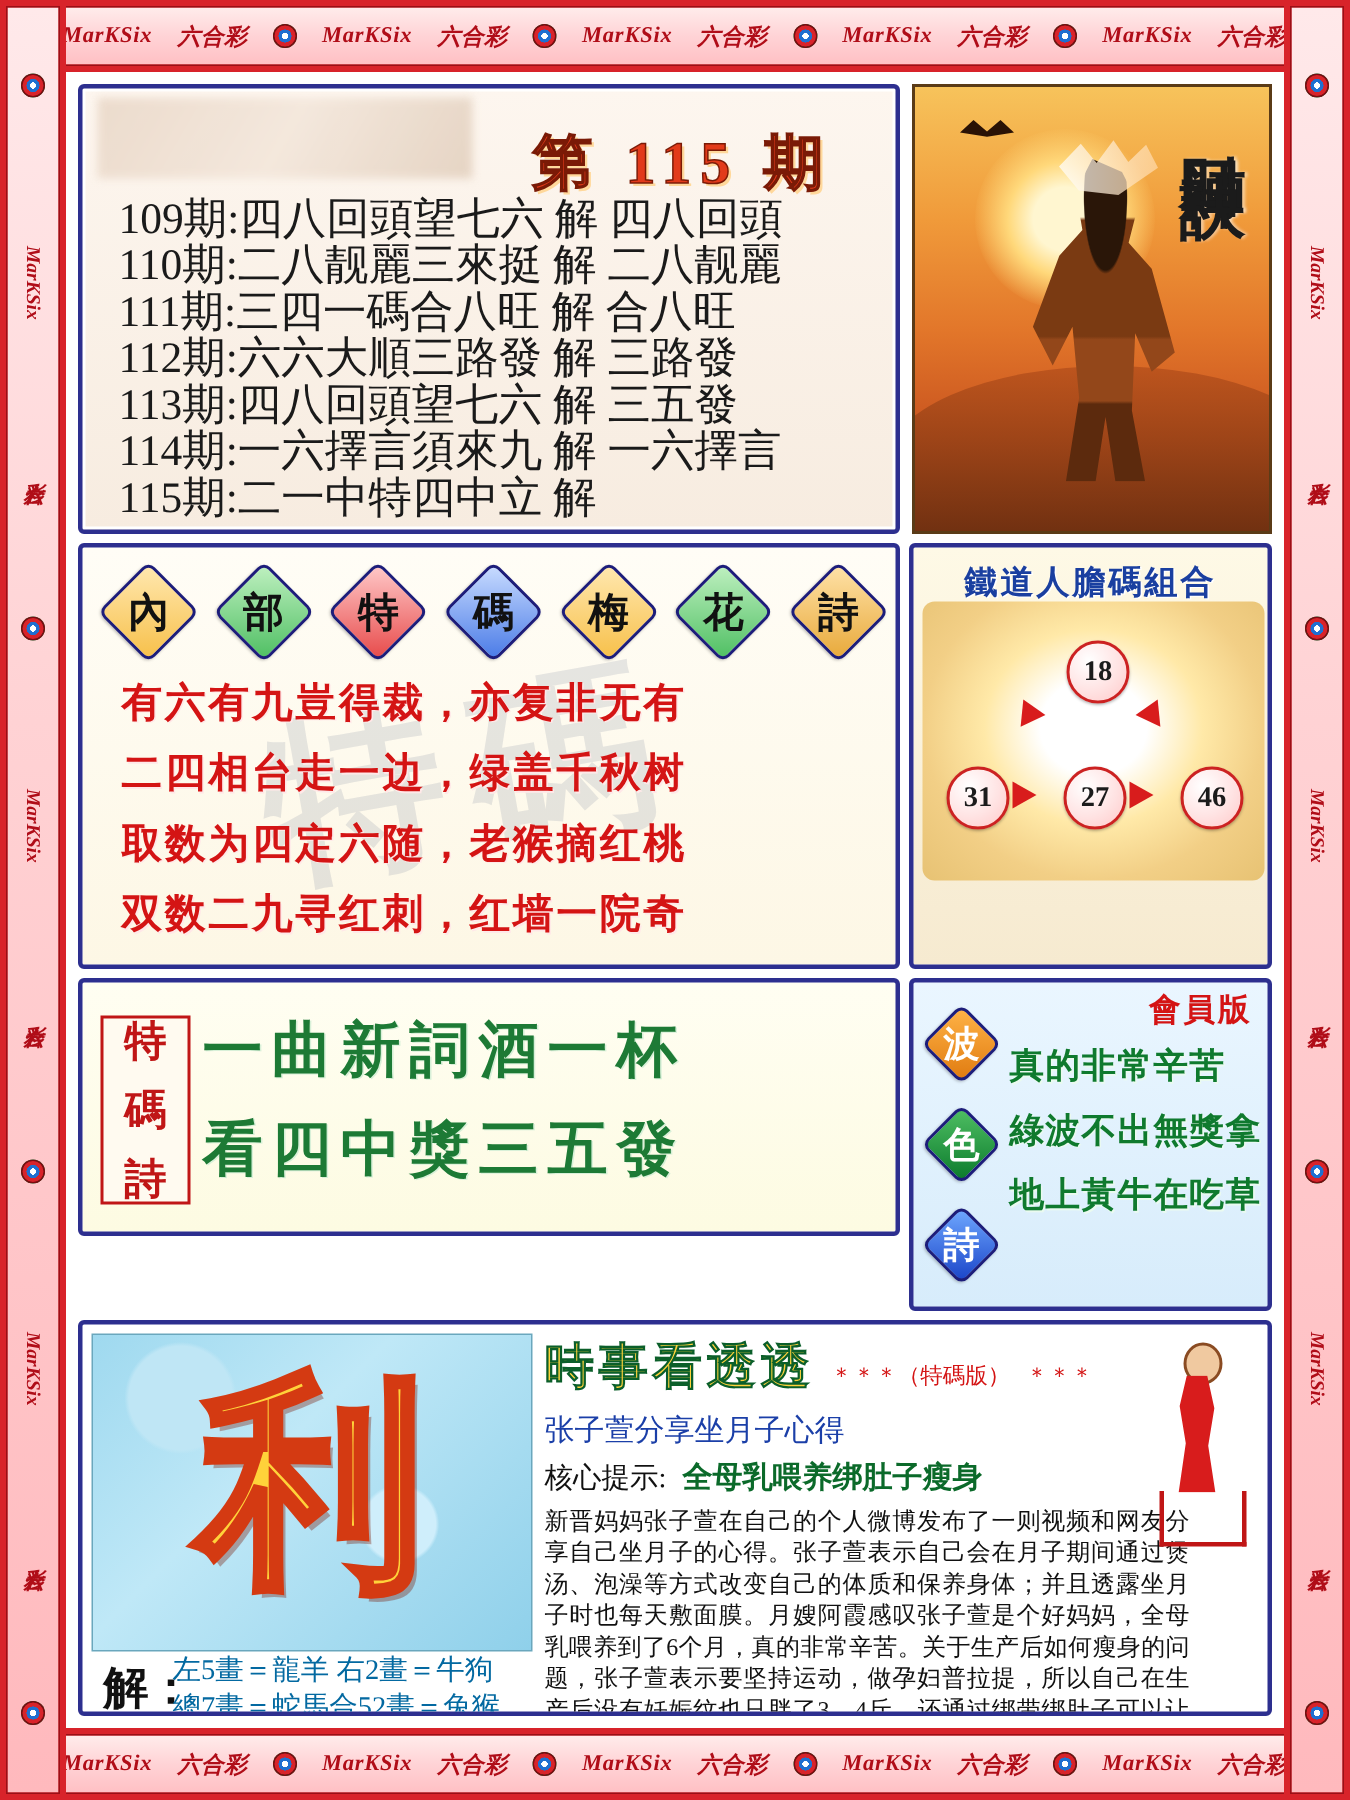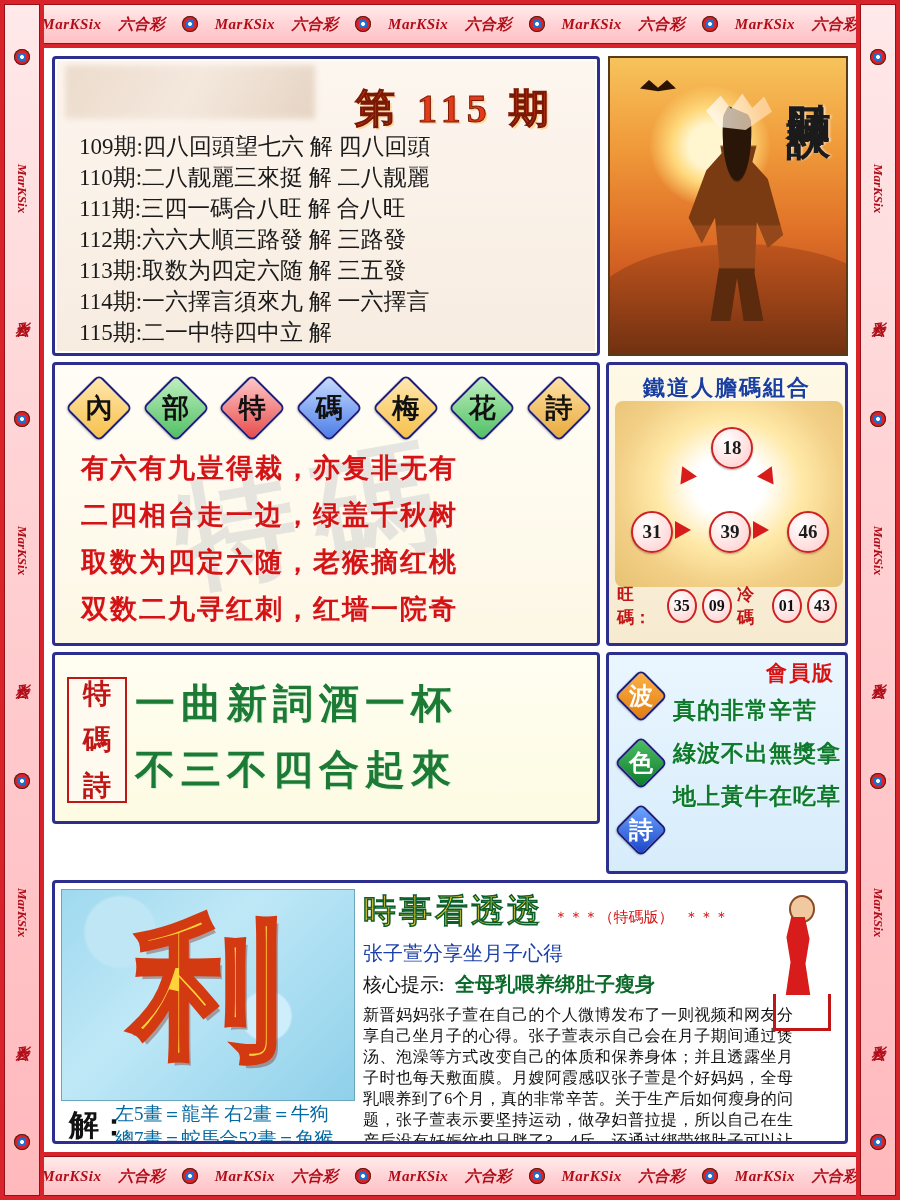--- a/index.html
+++ b/index.html
@@ -88,21 +88,21 @@
     color:#e23a1a;
     letter-spacing:6px;
     -webkit-text-stroke:1px #7a1a06;
     text-shadow:2px 2px 0 #ffd89b;
   }
   .hist-list{
     position:absolute;left:24px;top:72px;right:14px;
   }
   .hist-row{
     font-family:"Liberation Serif",serif;
-    font-size:23px;color:#1a1a1a;
+    font-size:29px;color:#1a1a1a;
     line-height:31px;
     white-space:nowrap;
   }
 
   
   #art{
     left:560px;top:4px;width:240px;height:300px;
     border:2px solid #5a3b17;
     background:linear-gradient(180deg,#f7c35b 0%,#f09a3a 30%,#e2762a 55%,#c9541f 78%,#8a3a16 100%);
     overflow:hidden;
@@ -208,21 +208,21 @@
     gap:8px;
   }
   .tema-label span{
     font-family:"Liberation Serif",serif;
     font-size:28px;color:#c01616;font-weight:bold;
   }
   .tema-lines{
     position:absolute;left:80px;top:16px;right:8px;
   }
   .tema-line{
-    font-family:Liberation Serif, serif;
+    font-family:Liberation Mono, monospace;
     font-size:40px;color:#1d7a35;
     font-weight:bold;
     line-height:66px;
     letter-spacing:6px;
     white-space:nowrap;
     text-shadow:1px 1px 0 #d8f0d8;
   }
 
   
   #dan{
@@ -470,21 +470,21 @@
   <div class="content">
 
     <div class="panel" id="history">
       <div class="blur"></div>
       <div class="issue-title">第 115 期</div>
       <div class="hist-list">
         <div class="hist-row">109期:四八回頭望七六 解 四八回頭</div>
         <div class="hist-row">110期:二八靓麗三來挺 解 二八靓麗</div>
         <div class="hist-row">111期:三四一碼合八旺 解 合八旺</div>
         <div class="hist-row">112期:六六大順三路發 解 三路發</div>
-        <div class="hist-row">113期:取数为四定六随 解 三五發</div>
+        <div class="hist-row">113期:四八回頭望七六 解 三五發</div>
         <div class="hist-row">114期:一六擇言須來九 解 一六擇言</div>
         <div class="hist-row">115期:二一中特四中立 解</div>
       </div>
     </div>
 
     <div class="panel" id="art">
       <div class="sun"></div>
       <div class="hill"></div>
       <div class="bird"></div>
       <div class="warrior"></div>
@@ -533,43 +533,35 @@
     </div>
 
     <div class="panel" id="tema">
       <div class="tema-label">
         <span>特</span>
         <span>碼</span>
         <span>詩</span>
       </div>
       <div class="tema-lines">
         <div class="tema-line">一曲新詞酒一杯</div>
-        <div class="tema-line">不三不四合起來</div>
+        <div class="tema-line">看四中獎三五發</div>
       </div>
     </div>
 
     <div class="panel" id="dan">
       <div class="dan-glow"></div>
       <div class="dan-title">鐵道人膽碼組合</div>
       <div class="ball" style="left:102px;top:62px;">18</div>
       <div class="arrow" style="left:68px;top:104px;transform:rotate(125deg);"></div>
       <div class="arrow" style="left:152px;top:104px;transform:rotate(55deg);"></div>
       <div class="ball" style="left:22px;top:146px;">31</div>
       <div class="arrow" style="left:66px;top:156px;"></div>
-      <div class="ball" style="left:100px;top:146px;">39</div>
+      <div class="ball" style="left:100px;top:146px;">27</div>
       <div class="arrow" style="left:144px;top:156px;"></div>
       <div class="ball" style="left:178px;top:146px;">46</div>
-      <div class="foot-row">
-        <span>旺碼：</span>
-        <span class="sball">35</span>
-        <span class="sball">09</span>
-        <span>冷碼</span>
-        <span class="sball">01</span>
-        <span class="sball">43</span>
-      </div>
     </div>
 
     <div class="panel" id="bose">
       <div class="vip">會員版</div>
       <div class="bose-left">
         <div class="dia">
             <i style="background:linear-gradient(135deg,#ffb347,#e07b10)"></i>
             <b>波</b>
           </div>
         <div class="dia">

